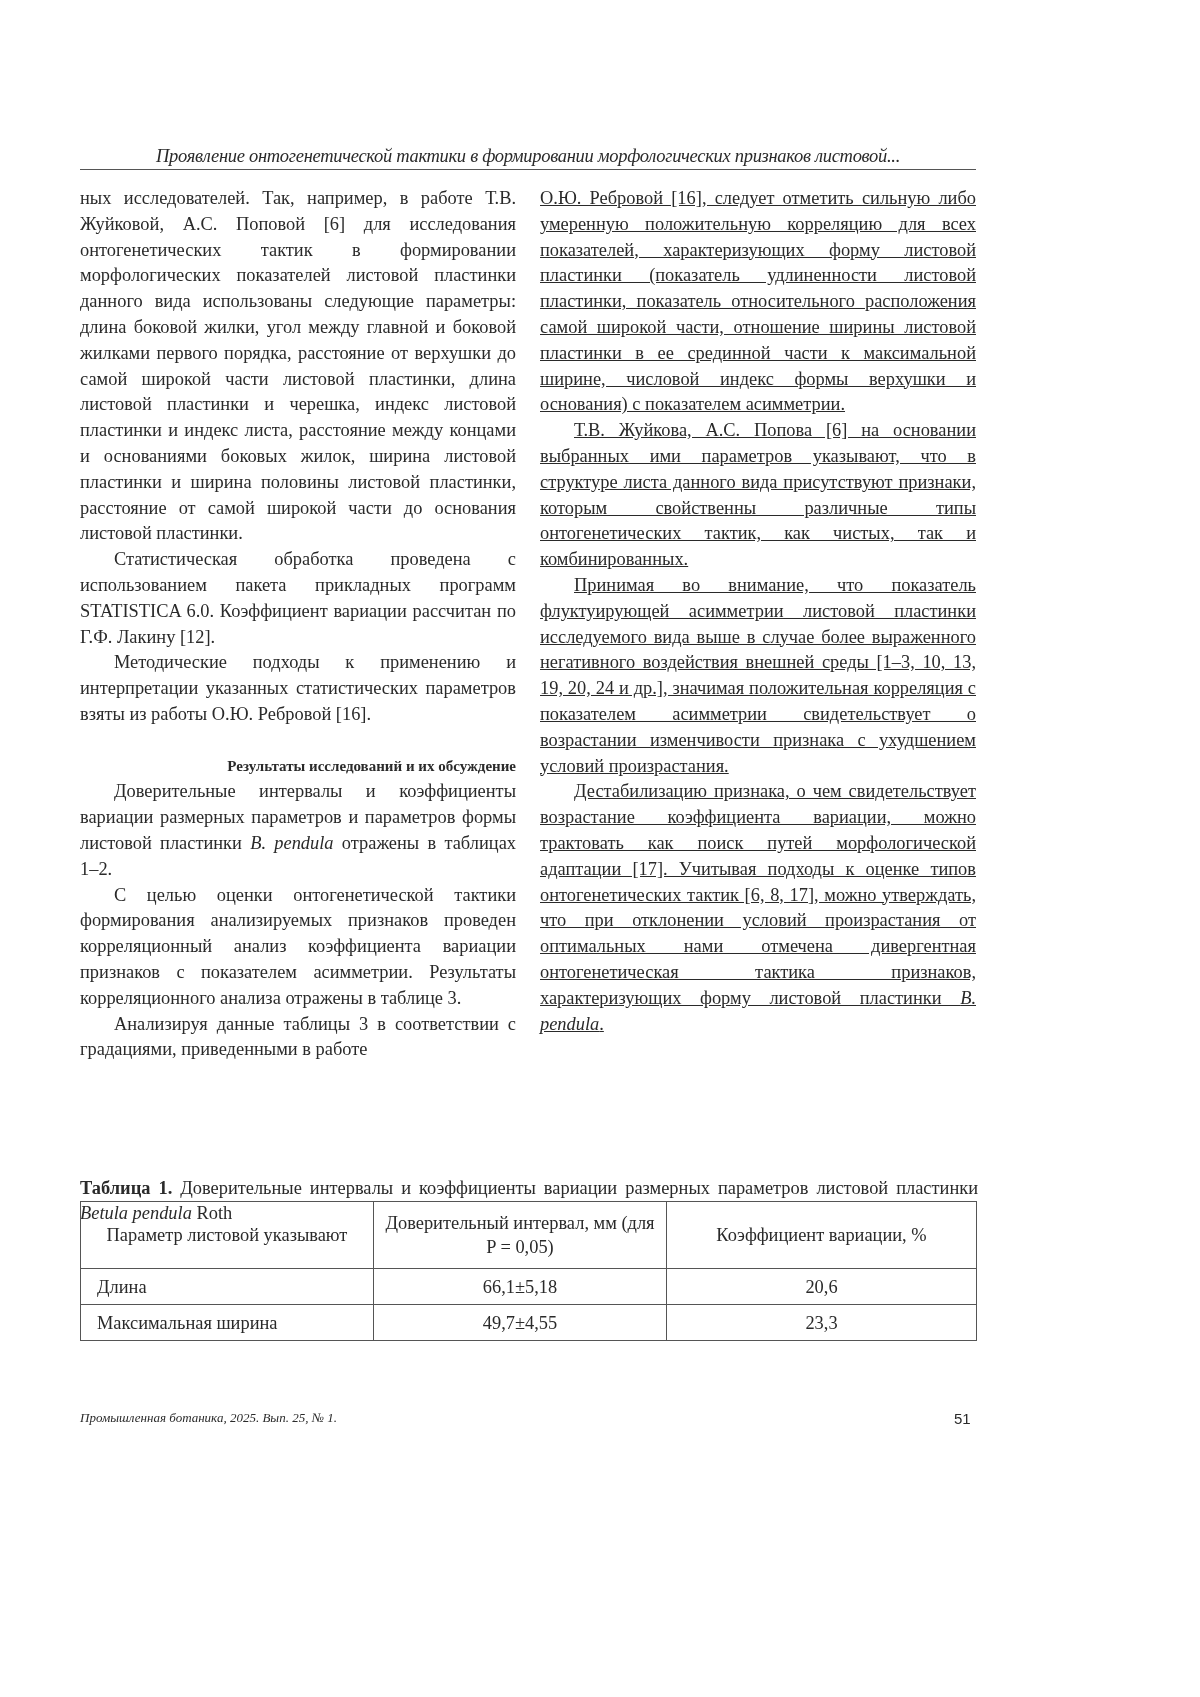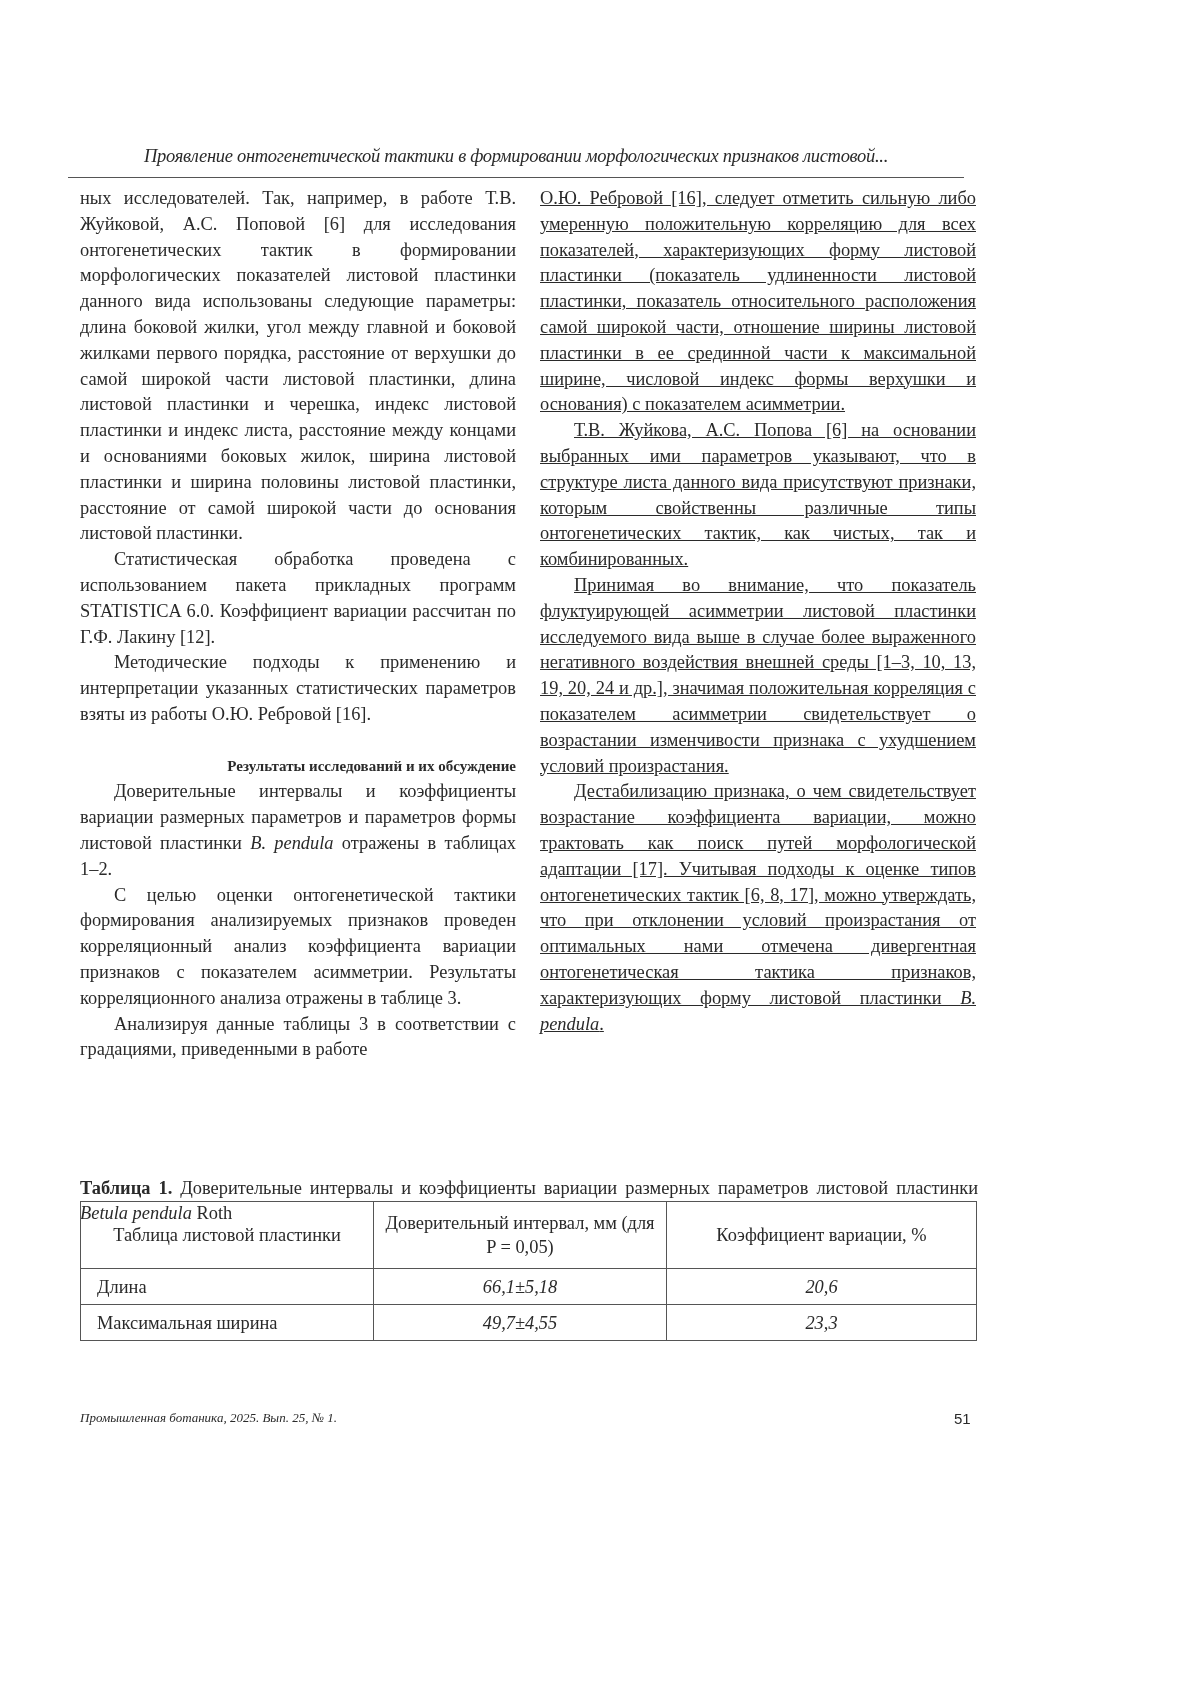--- a/index.html
+++ b/index.html
@@ -1,37 +1,37 @@
 <!DOCTYPE html>
 <html><head>
 <meta charset="utf-8">
 <style>
   html, body { margin: 0; padding: 0; background: #ffffff; }
   body { width: 1200px; height: 1697px; position: relative; overflow: hidden;
          font-family: "Liberation Serif", "DejaVu Serif", serif; color: #2a2a2a; }
-  .running-head { position: absolute; left: 68px; top: 145px; width: 896px;
+  .running-head { position: absolute; left: 80px; top: 145px; width: 896px;
          font-style: italic; font-size: 18.5px; line-height: 22px; text-align: center;
-         letter-spacing: -0.3px; padding-bottom: 10px; border-bottom: 1.5px solid #555; }
+         letter-spacing: -0.3px; padding-bottom: 2px; border-bottom: 1.5px solid #555; }
   .col { position: absolute; top: 186px; width: 436px; font-size: 18.4px; line-height: 25.8px;
          text-align: justify; }
   .col.left { left: 80px; }
   .col.right { left: 540px; text-decoration: underline; }
   .col p { margin: 0; }
   .col p.ind { text-indent: 34px; }
   .col h2 { margin: 25.8px 0 0 0; font-size: 15px; line-height: 25.8px; font-weight: bold;
          text-indent: 34px; text-align: right; }
   .caption { position: absolute; left: 80px; top: 1176px; width: 898px; font-size: 18.4px;
          line-height: 25px; text-align: justify; }
   .caption b { font-weight: bold; }
   table.t1 { position: absolute; left: 80px; top: 1201px; width: 897px; border-collapse: collapse;
          font-size: 18.4px; }
   table.t1 th, table.t1 td { border: 1.5px solid #555; font-weight: normal; }
   table.t1 th { text-align: center; line-height: 24px; height: 66px; padding: 0 6px; }
   table.t1 td { height: 35px; line-height: 22px; padding: 0 16px; }
-  table.t1 td.c { text-align: center; font-style: italic; }
+  table.t1 td.c { text-align: center; }
   .footer { position: absolute; left: 80px; top: 1410px; font-style: italic; font-size: 13px; }
   .page-num { position: absolute; left: 954px; top: 1410px; font-family: "Liberation Sans", sans-serif;
          font-size: 15px; }
   i { font-style: italic; }
 </style>
 </head>
 <body>
 
 <div class="running-head">Проявление онтогенетической тактики в формировании морфологических признаков листовой...</div>
 
@@ -50,21 +50,21 @@
   <p class="ind">Т.В. Жуйкова, А.С. Попова [6] на основании выбранных ими параметров указывают, что в структуре листа данного вида присутствуют признаки, которым свойственны различные типы онтогенетических тактик, как чистых, так и комбинированных.</p>
   <p class="ind">Принимая во внимание, что показатель флуктуирующей асимметрии листовой пластинки исследуемого вида выше в случае более выраженного негативного воздействия внешней среды [1–3, 10, 13, 19, 20, 24 и др.], значимая положительная корреляция с показателем асимметрии свидетельствует о возрастании изменчивости признака с ухудшением условий произрастания.</p>
   <p class="ind"><span>Дестабилизацию признака, о чем свидетельствует возрастание коэффициента вариации, можно трактовать как поиск путей морфологической адаптации [17]. Учитывая подходы к оценке типов онтогенетических тактик [6, 8, 17], можно утверждать, что при отклонении условий произрастания от оптимальных нами отмечена дивергентная онтогенетическая тактика признаков, характеризующих форму листовой пластинки </span><i>B. pendula</i><span>.</span></p>
 </div>
 
 <div class="caption"><b>Таблица 1.</b><span> Доверительные интервалы и коэффициенты вариации размерных параметров листовой пластинки </span><i>Betula pendula</i><span> Roth</span></div>
 
 <table class="t1">
   <thead>
     <tr>
-      <th style="width:280px">Таблица листовой пластинки</th>
+      <th style="width:280px">Параметр листовой указывают</th>
       <th style="width:280px">Доверительный интервал, мм (для P = 0,05)</th>
       <th>Коэффициент вариации, %</th>
     </tr>
   </thead>
   <tbody>
     <tr>
       <td>Длина</td>
       <td class="c">66,1±5,18</td>
       <td class="c">20,6</td>
     </tr>

